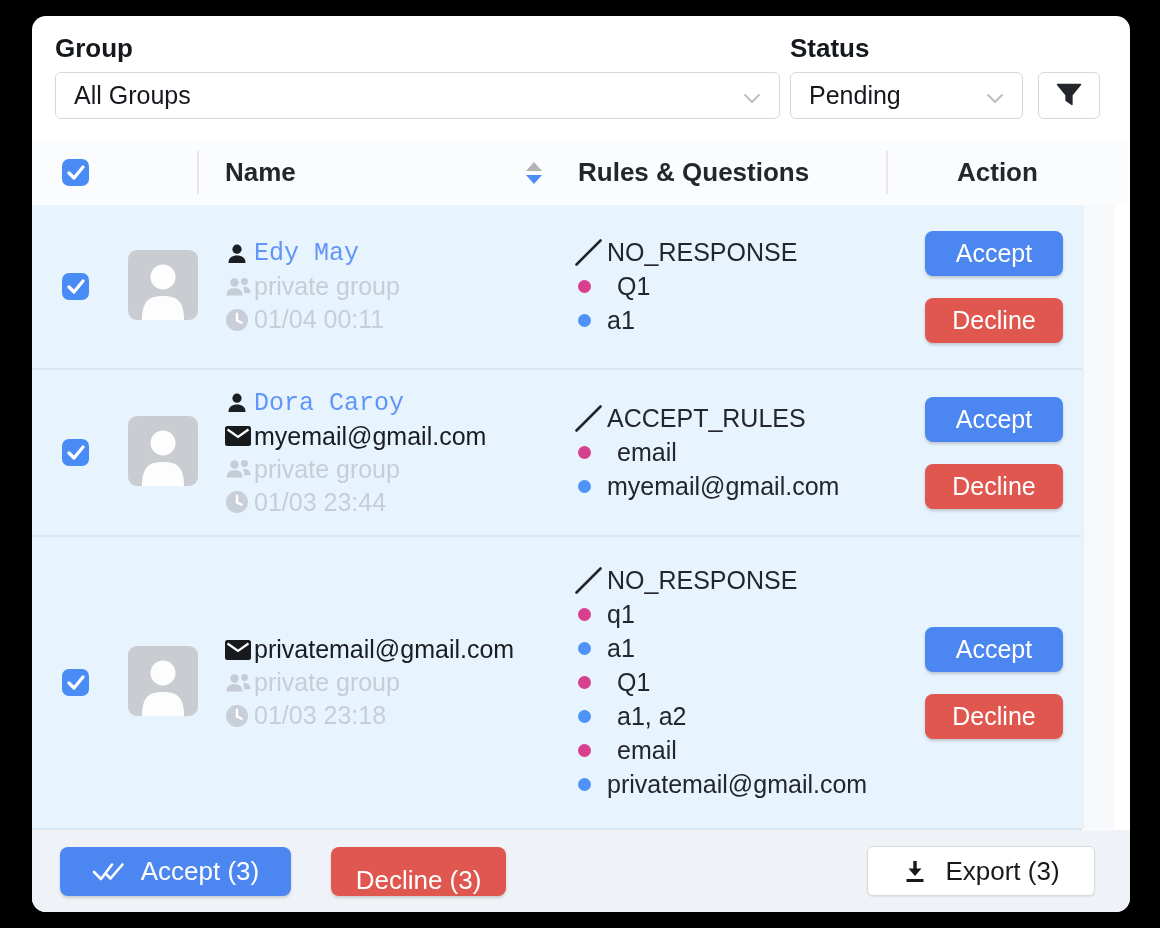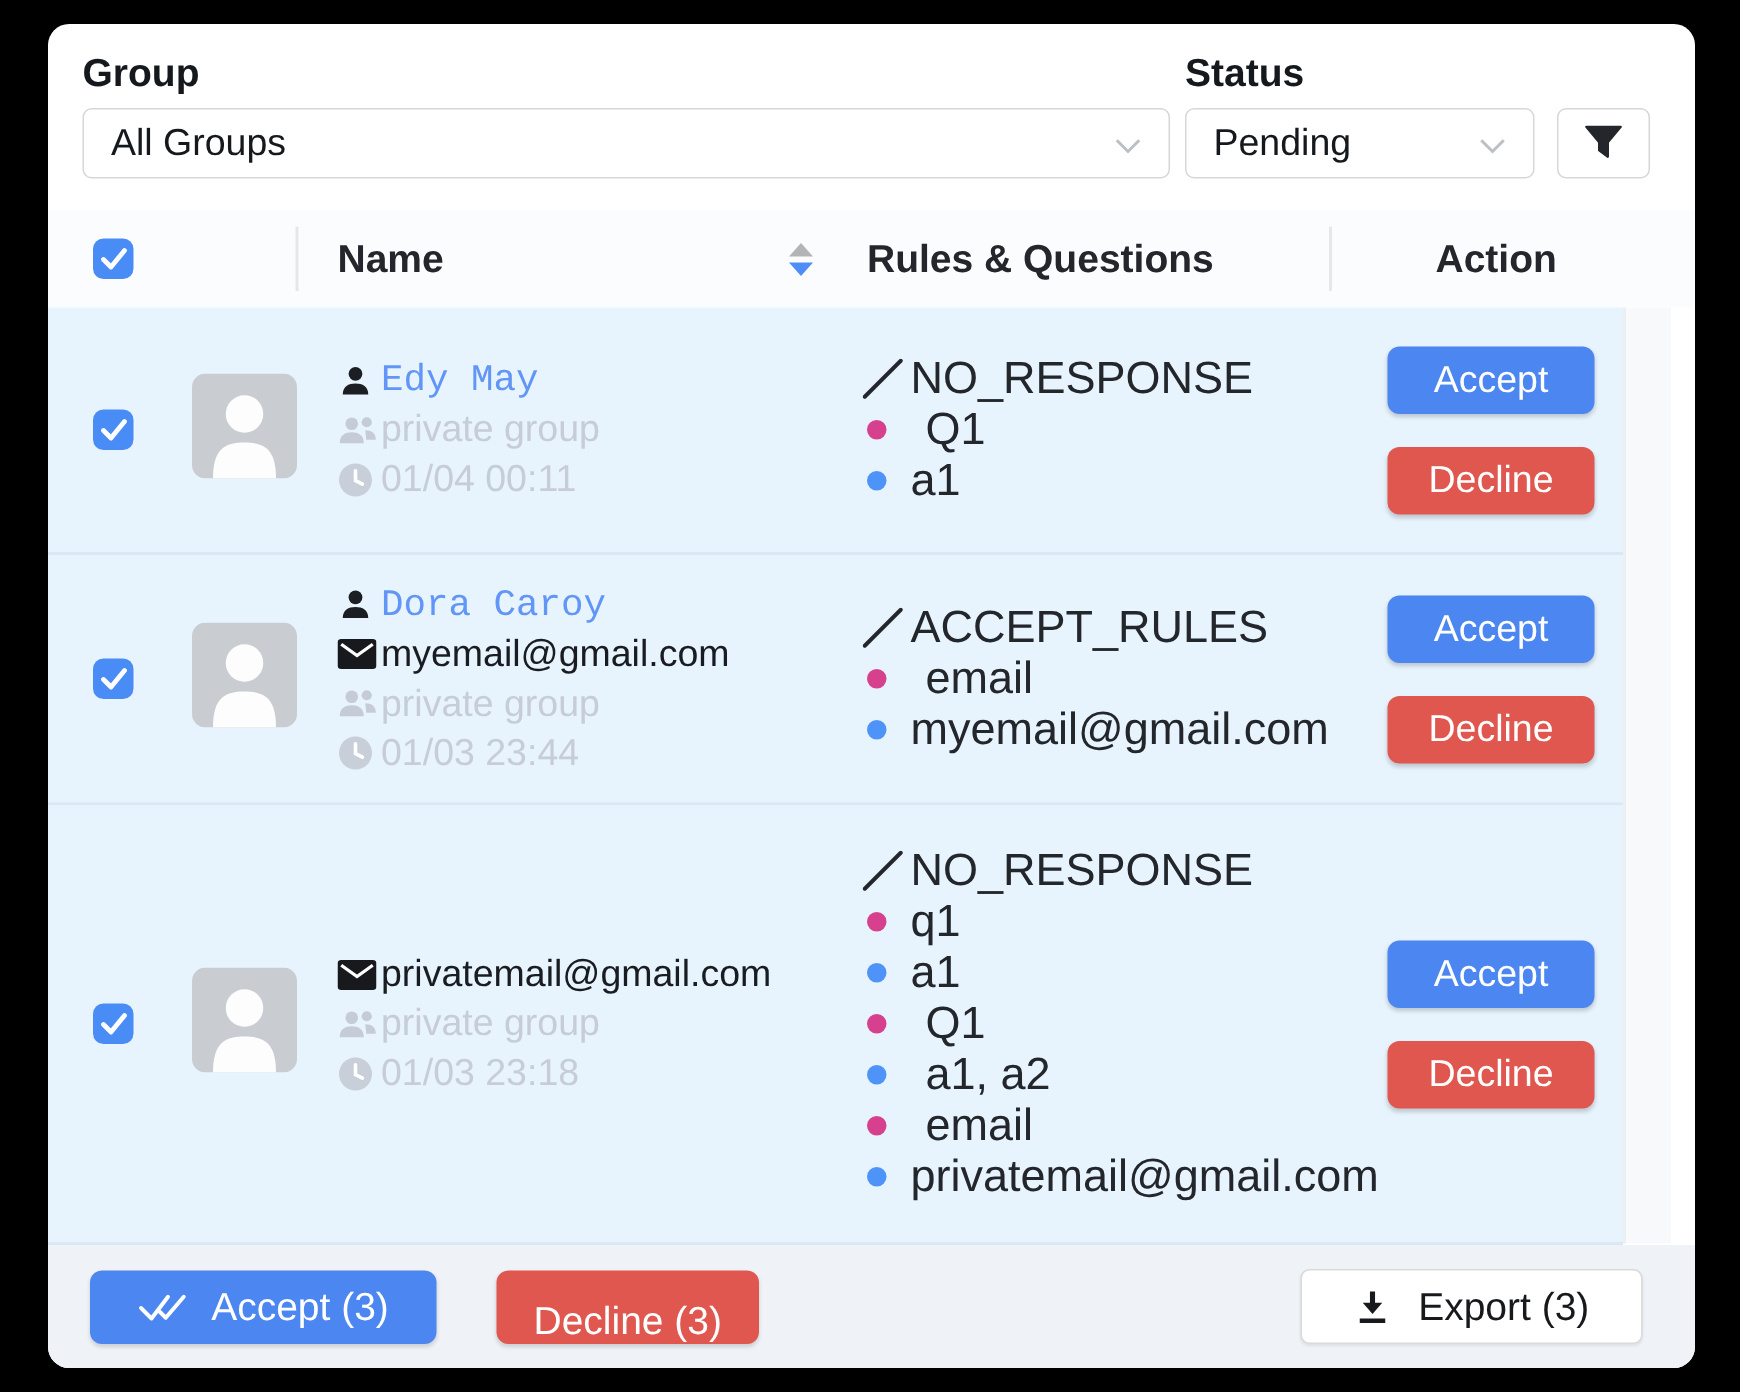--- a/index.html
+++ b/index.html
@@ -54,21 +54,21 @@
   .col-check{left:30px;}
   .col-avatar{left:96px;}
   .col-info{left:193px;}
   .col-rules{left:543px;}
   .col-action{left:893px;gap:22px;}
   .iline{display:flex;align-items:center;height:33px;font-size:25px;}
   .iline .ic{width:29px;display:flex;justify-content:flex-start;align-items:center;flex:none;}
   .name-text{color:#6196f6;cursor:pointer;font-family:Liberation Mono, monospace;}
   .email-text{color:#191c20;}
   .muted{color:#c7cdd6;}
-  .rline{display:flex;align-items:center;height:34px;font-size:30px;color:#23262b;}
+  .rline{display:flex;align-items:center;height:34px;font-size:25px;color:#23262b;}
   .rline .ric{width:32px;display:flex;justify-content:flex-start;align-items:center;flex:none;}
   .dot{width:13px;height:13px;border-radius:50%;margin-left:3px;}
   .dot.pink{background:#d6408d;}
   .dot.blue{background:#4e94f8;}
   .rline.indent .rtext{margin-left:10px;}
   .btn{width:138px;height:45px;border-radius:8px;border:none;color:#fff;font-size:25px;
        font-family:inherit;display:flex;align-items:center;justify-content:center;
        cursor:pointer;box-shadow:0 2px 3px rgba(0,0,0,.18);padding:0;}
   .btn.accept{background:#4c86f0;}
   .btn.decline{background:#e0574f;}

